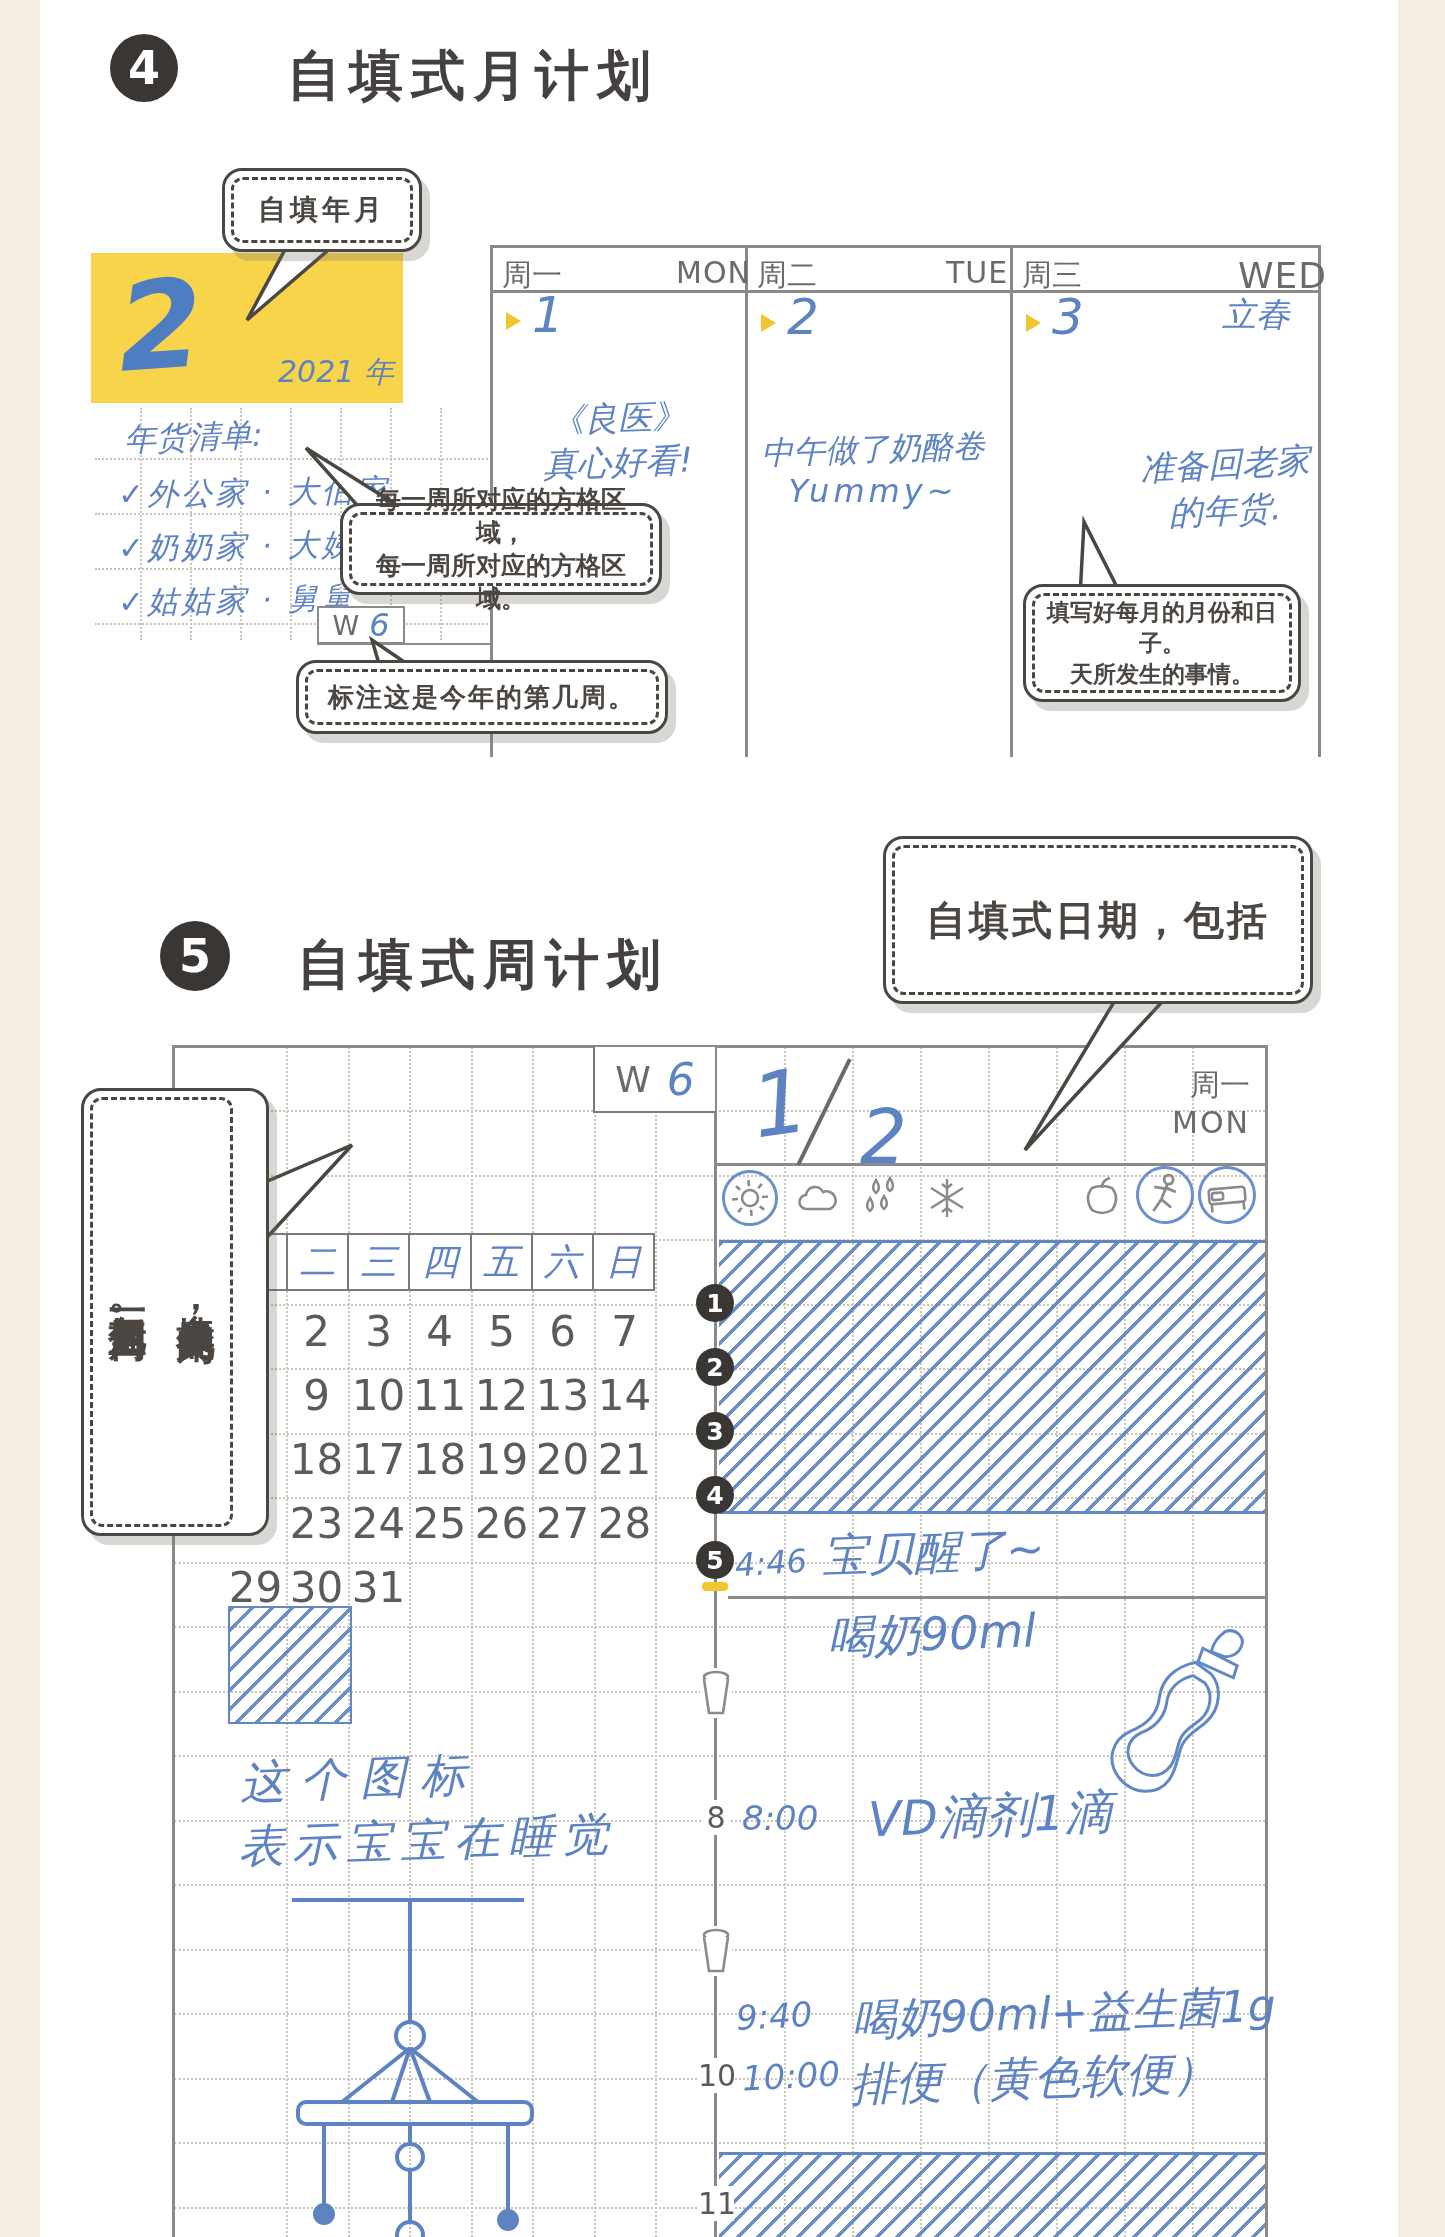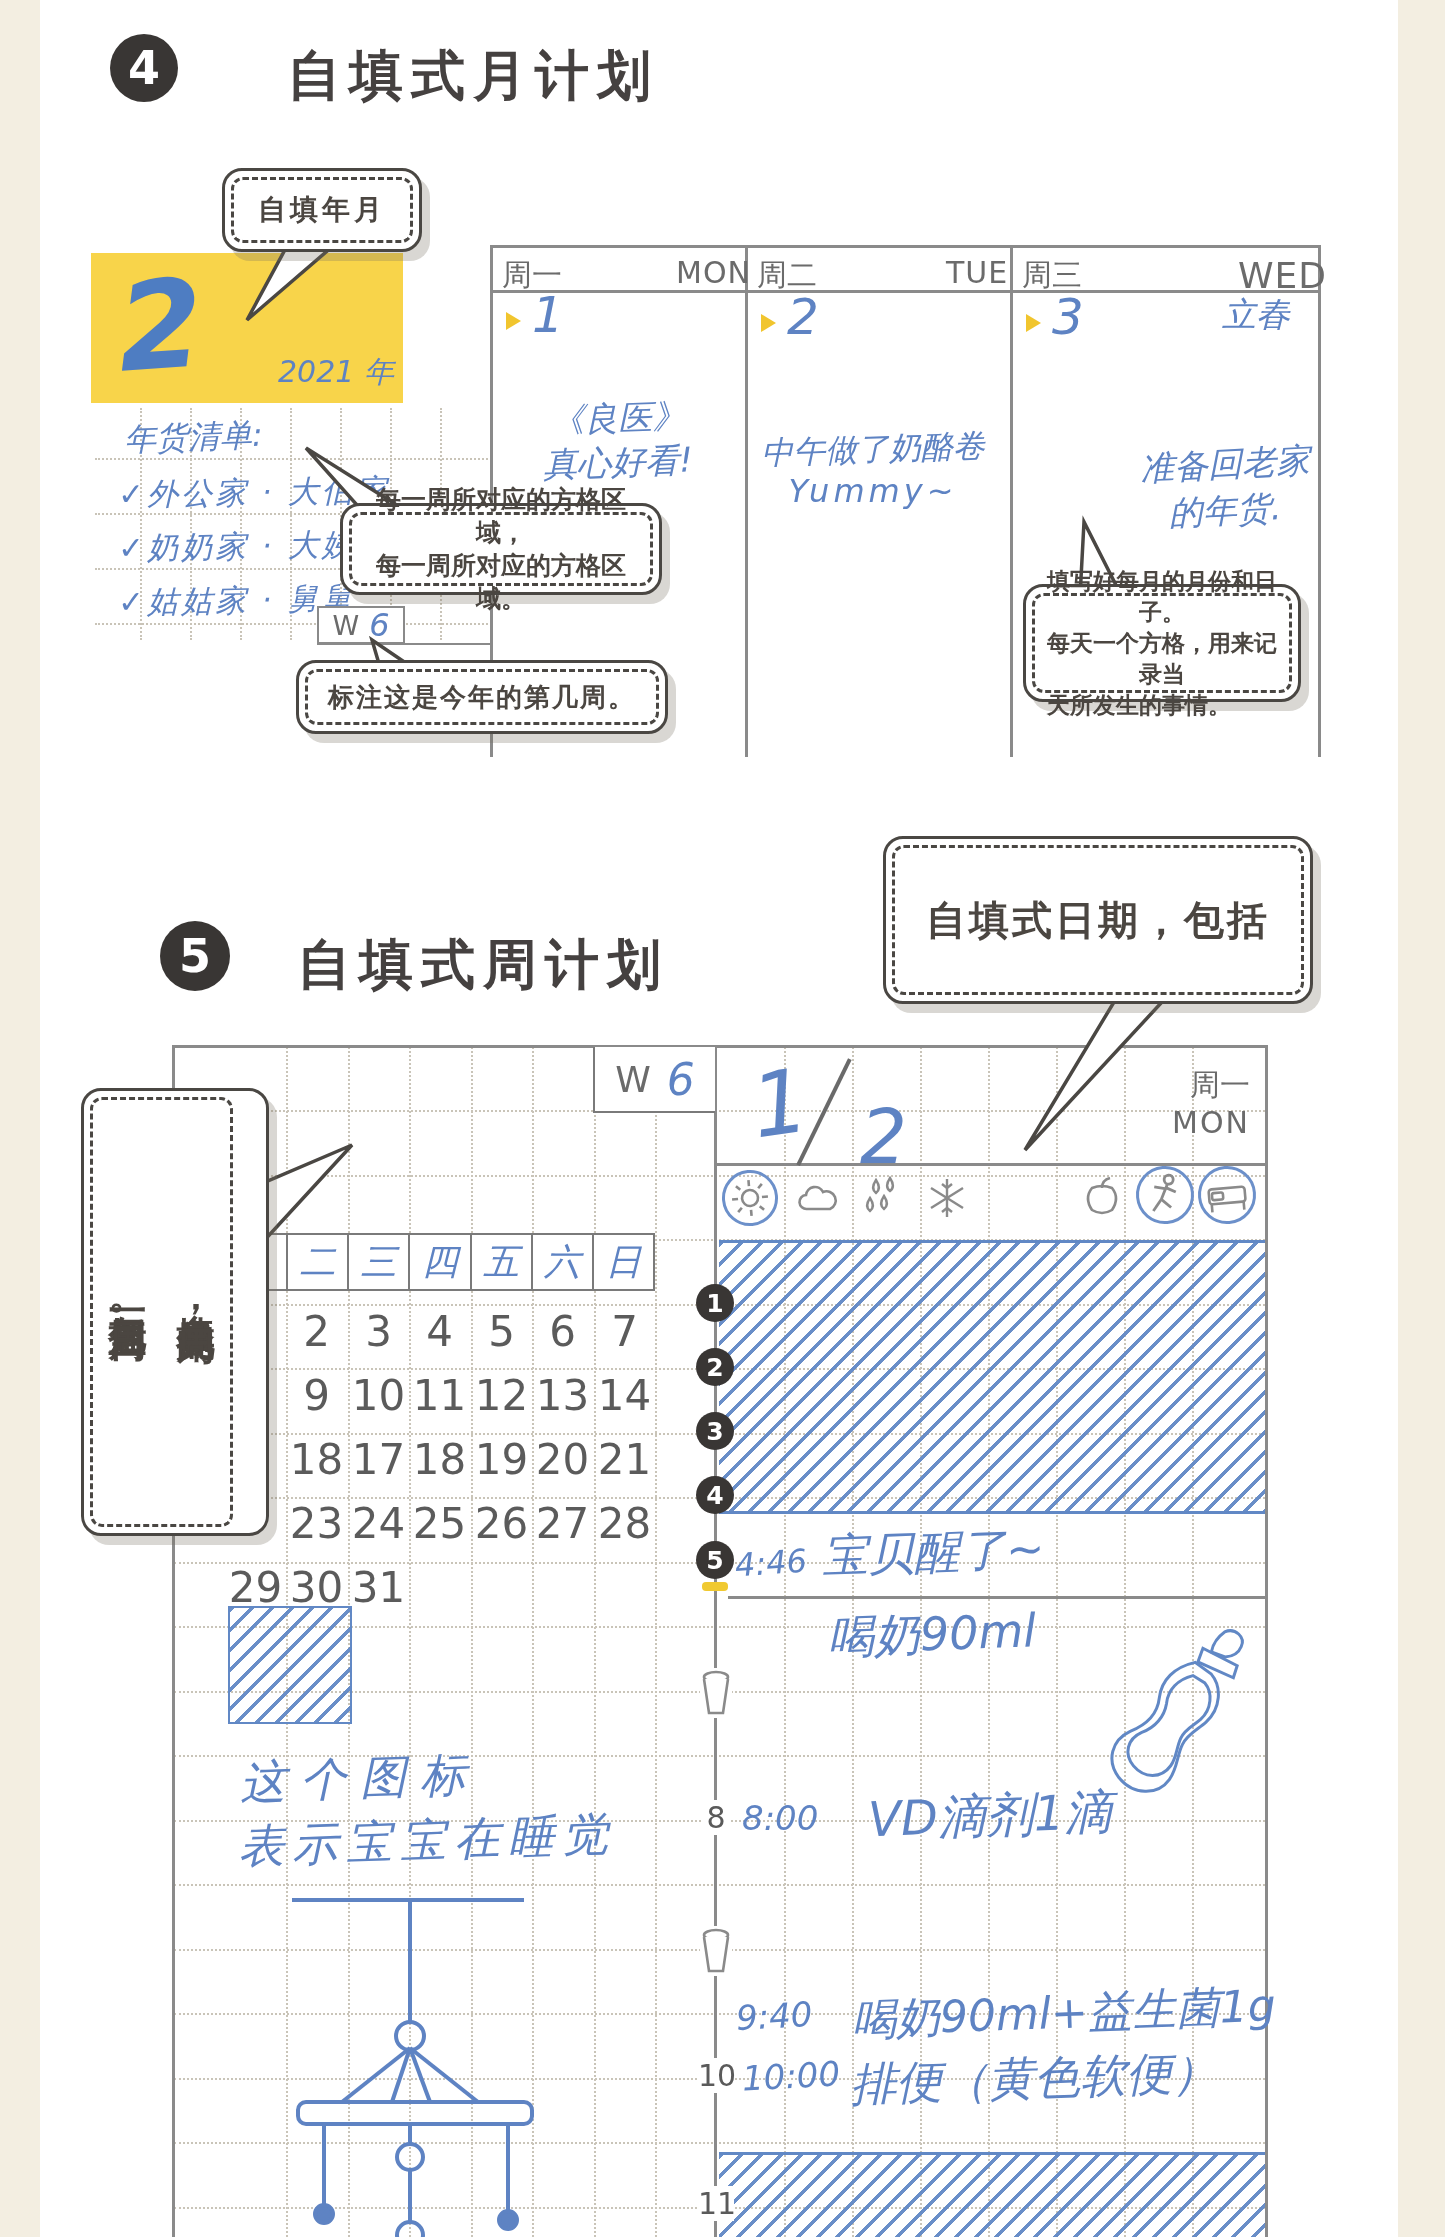--- a/index.html
+++ b/index.html
@@ -167,23 +167,22 @@
   <div class="co" style="left:296px;top:660px;width:372px;height:74px;">
     <div class="co-in">
         <span class="co-txt" style="font-size:26px;letter-spacing:2px;">标注这是今年的第几周。</span>
       </div>
   </div>
 
   <svg class="tail" style="left:1058px;top:513px;" width="90" height="88">
     <polygon points="26,9 22,84 64,84" fill="#fff" stroke="#4a4743" stroke-width="3.5"></polygon>
   </svg>
   <div class="co" style="left:1023px;top:584px;width:278px;height:118px;">
-    <div class="co-in" style="align-items:flex-start;padding:0 12px;">
+    <div class="co-in" style="align-items:center;padding:0 12px;">
       <span class="co-txt" style="font-size:23px;">填写好每月的月份和日子。</span>
-      <span class="co-txt" style="font-size:23px;">每天一个方格，用来记录当</span>
       <span class="co-txt" style="font-size:23px;">天所发生的事情。</span>
     </div>
   </div>
 
   <div class="badge" style="left:160px;top:921px;width:70px;height:70px;font-size:46px;">5</div>
   <div class="sec-title" style="left:297px;top:929px;font-size:54px;">自填式周计划</div>
 
   <svg class="tail" style="left:1008px;top:988px;" width="170" height="172">
     <polygon points="17,162 106,14 154,14" fill="#fff" stroke="#4a4743" stroke-width="3.5"></polygon>
   </svg>

